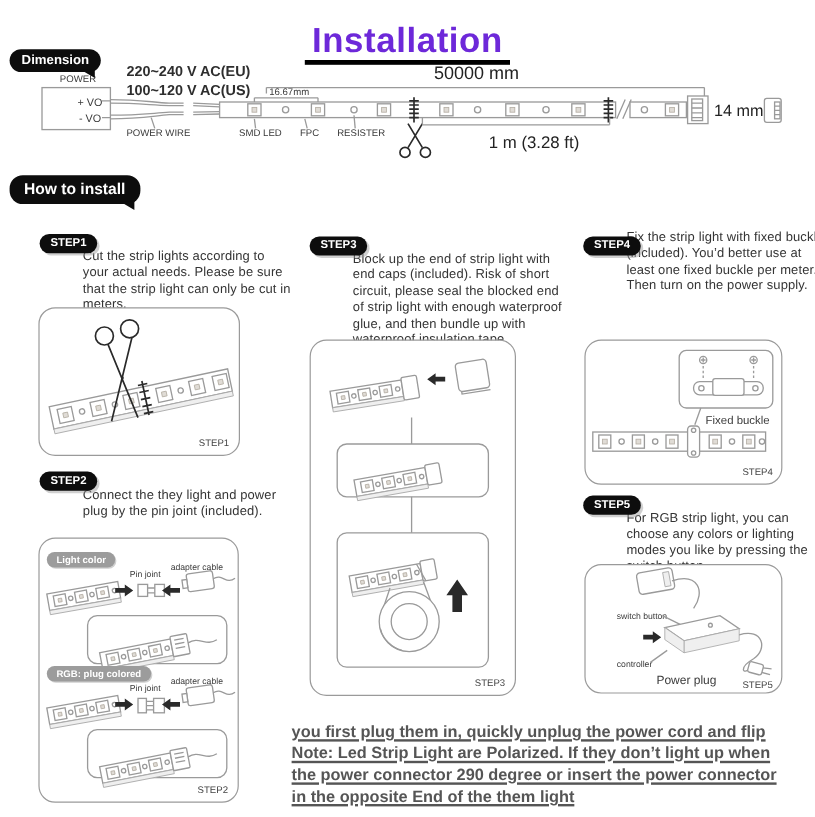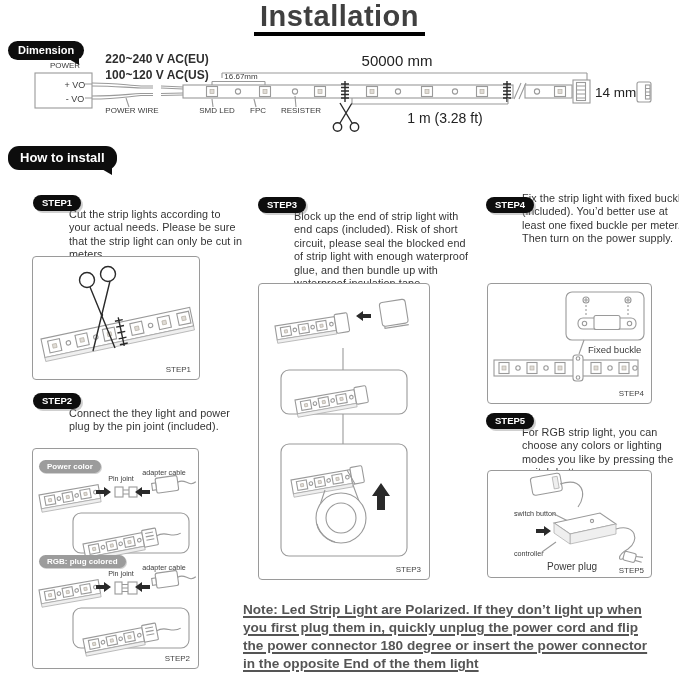--- a/index.html
+++ b/index.html
@@ -3,24 +3,24 @@
 <meta charset="utf-8">
 <style>
   html,body{margin:0;padding:0;background:#fff;}
   .page{position:relative;width:679px;height:681px;background:#fff;font-family:"Liberation Sans",sans-serif;overflow:hidden;}
   .abs{position:absolute;}
   .bubble{position:absolute;background:#0d0d0d;color:#fff;font-weight:bold;border-radius:11px;z-index:3;}
   .bubble-sm{font-size:11px;padding:3px 10px 4px;margin-top:33px;}
   .bubble-lg{font-size:13px;padding:4px 12px 5px;}
   .tail{position:absolute;right:5px;bottom:-5px;width:0;height:0;border-left:12px solid transparent;border-top:7px solid #0d0d0d;}
   .title-wrap{position:absolute;left:0;right:0;top:1px;text-align:center;}
-  .title{display:inline-block;font-size:29px;font-weight:800;letter-spacing:.5px;color:#404040;border-bottom:4px solid #000;padding:0 6px 1px;line-height:1.05;}
+  .title{display:inline-block;font-size:29px;font-weight:800;letter-spacing:.5px;color:#6d28d9;border-bottom:4px solid #000;padding:18px 6px 1px;line-height:1.05;}
   .step-badge{position:absolute;background:#0d0d0d;color:#fff;font-size:9.5px;font-weight:bold;padding:2px 9px 3px;border-radius:8px;box-shadow:2px 2px 0 rgba(150,150,150,.45);z-index:2;}
   .step-text{position:absolute;font-size:10.8px;line-height:13.4px;color:#343434;letter-spacing:.1px;margin-left:36px;}
-  .stepbox{position:absolute;border:1.2px solid #9a9a9a;border-radius:4px;background:#fff;}
+  .stepbox{position:absolute;border:1.2px solid #9a9a9a;border-radius:14px;background:#fff;}
   .stepbox svg{position:absolute;left:0;top:0;}
   .pill{position:absolute;background:#9c9c9c;color:#fff;font-size:8px;font-weight:bold;padding:1.5px 8px 2px;border-radius:8px;box-shadow:1px 1px 0 #d0d0d0;z-index:2;}
   .note{position:absolute;font-size:13.6px;font-weight:bold;color:#555;line-height:18px;white-space:nowrap;}
   .note div{text-decoration:underline;text-decoration-thickness:1.5px;text-underline-offset:2px;}
   svg text{font-family:"Liberation Sans",sans-serif;fill:#3a3a3a;}
   .mid{text-anchor:middle;} .end{text-anchor:end;}
   .t7{font-size:7.2px;} .t8{font-size:8px;} .t9{font-size:9px;} .t95{font-size:9.5px;} .t10{font-size:10px;}
   .t12{font-size:12px;font-weight:bold;fill:#2e2e2e;}
   .t13{font-size:13.5px;fill:#222;} .t14{font-size:14px;fill:#222;} .t15{font-size:15px;fill:#222;}
   .ln{stroke:#9a9a9a;fill:none;stroke-width:1.1;}
@@ -177,21 +177,21 @@
           <circle cx="75" cy="17" r="7.5"></circle>
         <circle cx="69" cy="58" r="1.2" class="fillDk"></circle>
       </g>
       <text x="158" y="115" class="figlbl end">STEP1</text>
     </svg>
   </div>
 
   <div class="step-badge" style="left:33px;top:393px">STEP2</div>
   <div class="step-text" style="left:33px;top:407px;width:176px">Connect the they light and power plug by the pin joint (included).</div>
   <div class="stepbox" style="left:32px;top:448px;width:165px;height:219px">
-    <div class="pill" style="left:6px;top:11px">Power color</div>
+    <div class="pill" style="left:6px;top:11px">Light color</div>
     <div class="pill" style="left:6px;top:106px">RGB: plug colored</div>
     <svg width="165" height="219" viewBox="0 0 165 219">
       <text x="88" y="32" class="t7 mid">Pin joint</text>
       <text x="131" y="26" class="t7 mid">adapter cable</text>
       <use href="#mini-strip" transform="translate(6,46) rotate(-10)"></use>
       <use href="#arrow-right" transform="translate(63,39)"></use>
       <g transform="translate(82,36)">
         <rect x="0" y="2" width="8" height="10" class="lnf"></rect>
           <rect x="14" y="2" width="8" height="10" class="lnf"></rect>
         <path class="ln" d="M8,5 L14,5 M8,9 L14,9"></path>
@@ -340,19 +340,19 @@
       <g transform="translate(137,80) rotate(15)">
         <rect x="0" y="0" width="12" height="9" rx="2" class="lnf"></rect>
         <path class="ln" d="M12,2.5 L19,1.5 M12,6.5 L19,6.5"></path>
       </g>
       <text x="84" y="99" class="t10 mid">Power plug</text>
       <text x="156" y="102" class="figlbl end">STEP5</text>
     </svg>
   </div>
 
   <div class="note" style="left:243px;top:601px">
+    <div>you first plug them in, quickly unplug the power cord and flip</div>
     <div>Note: Led Strip Light are Polarized. If they don’t light up when</div>
-    <div>you first plug them in, quickly unplug the power cord and flip</div>
-    <div>the power connector 180 degree or insert the power connector</div>
+    <div>the power connector 290 degree or insert the power connector</div>
     <div>in the opposite End of the them light</div>
   </div>
 
 </div>
 
 </body></html>

